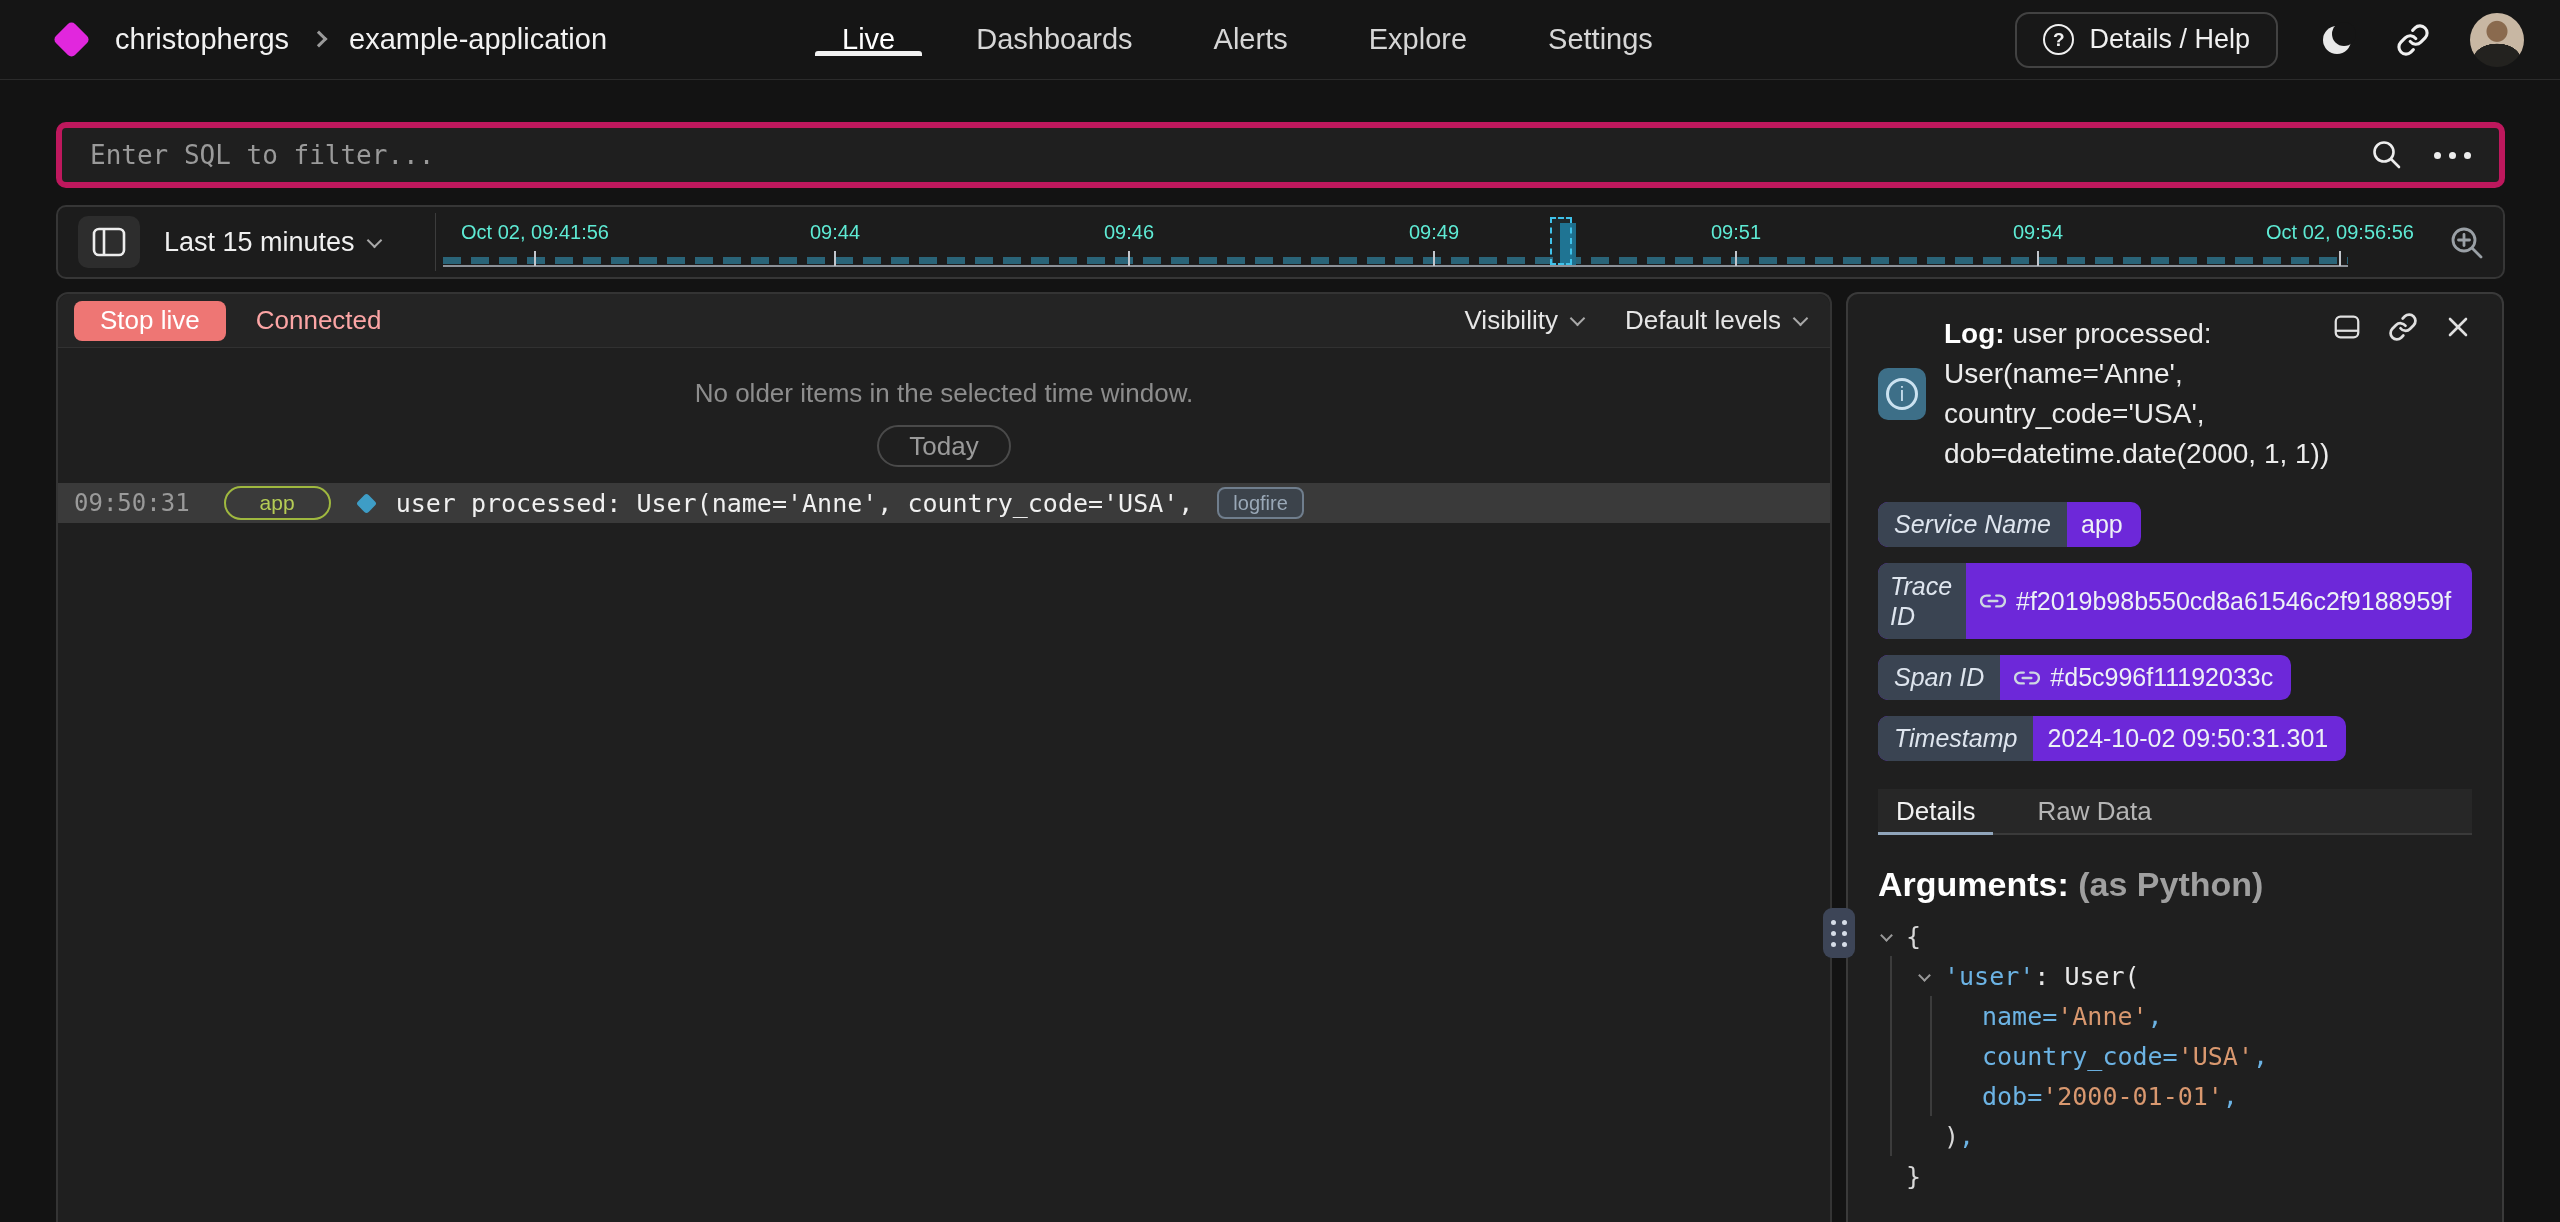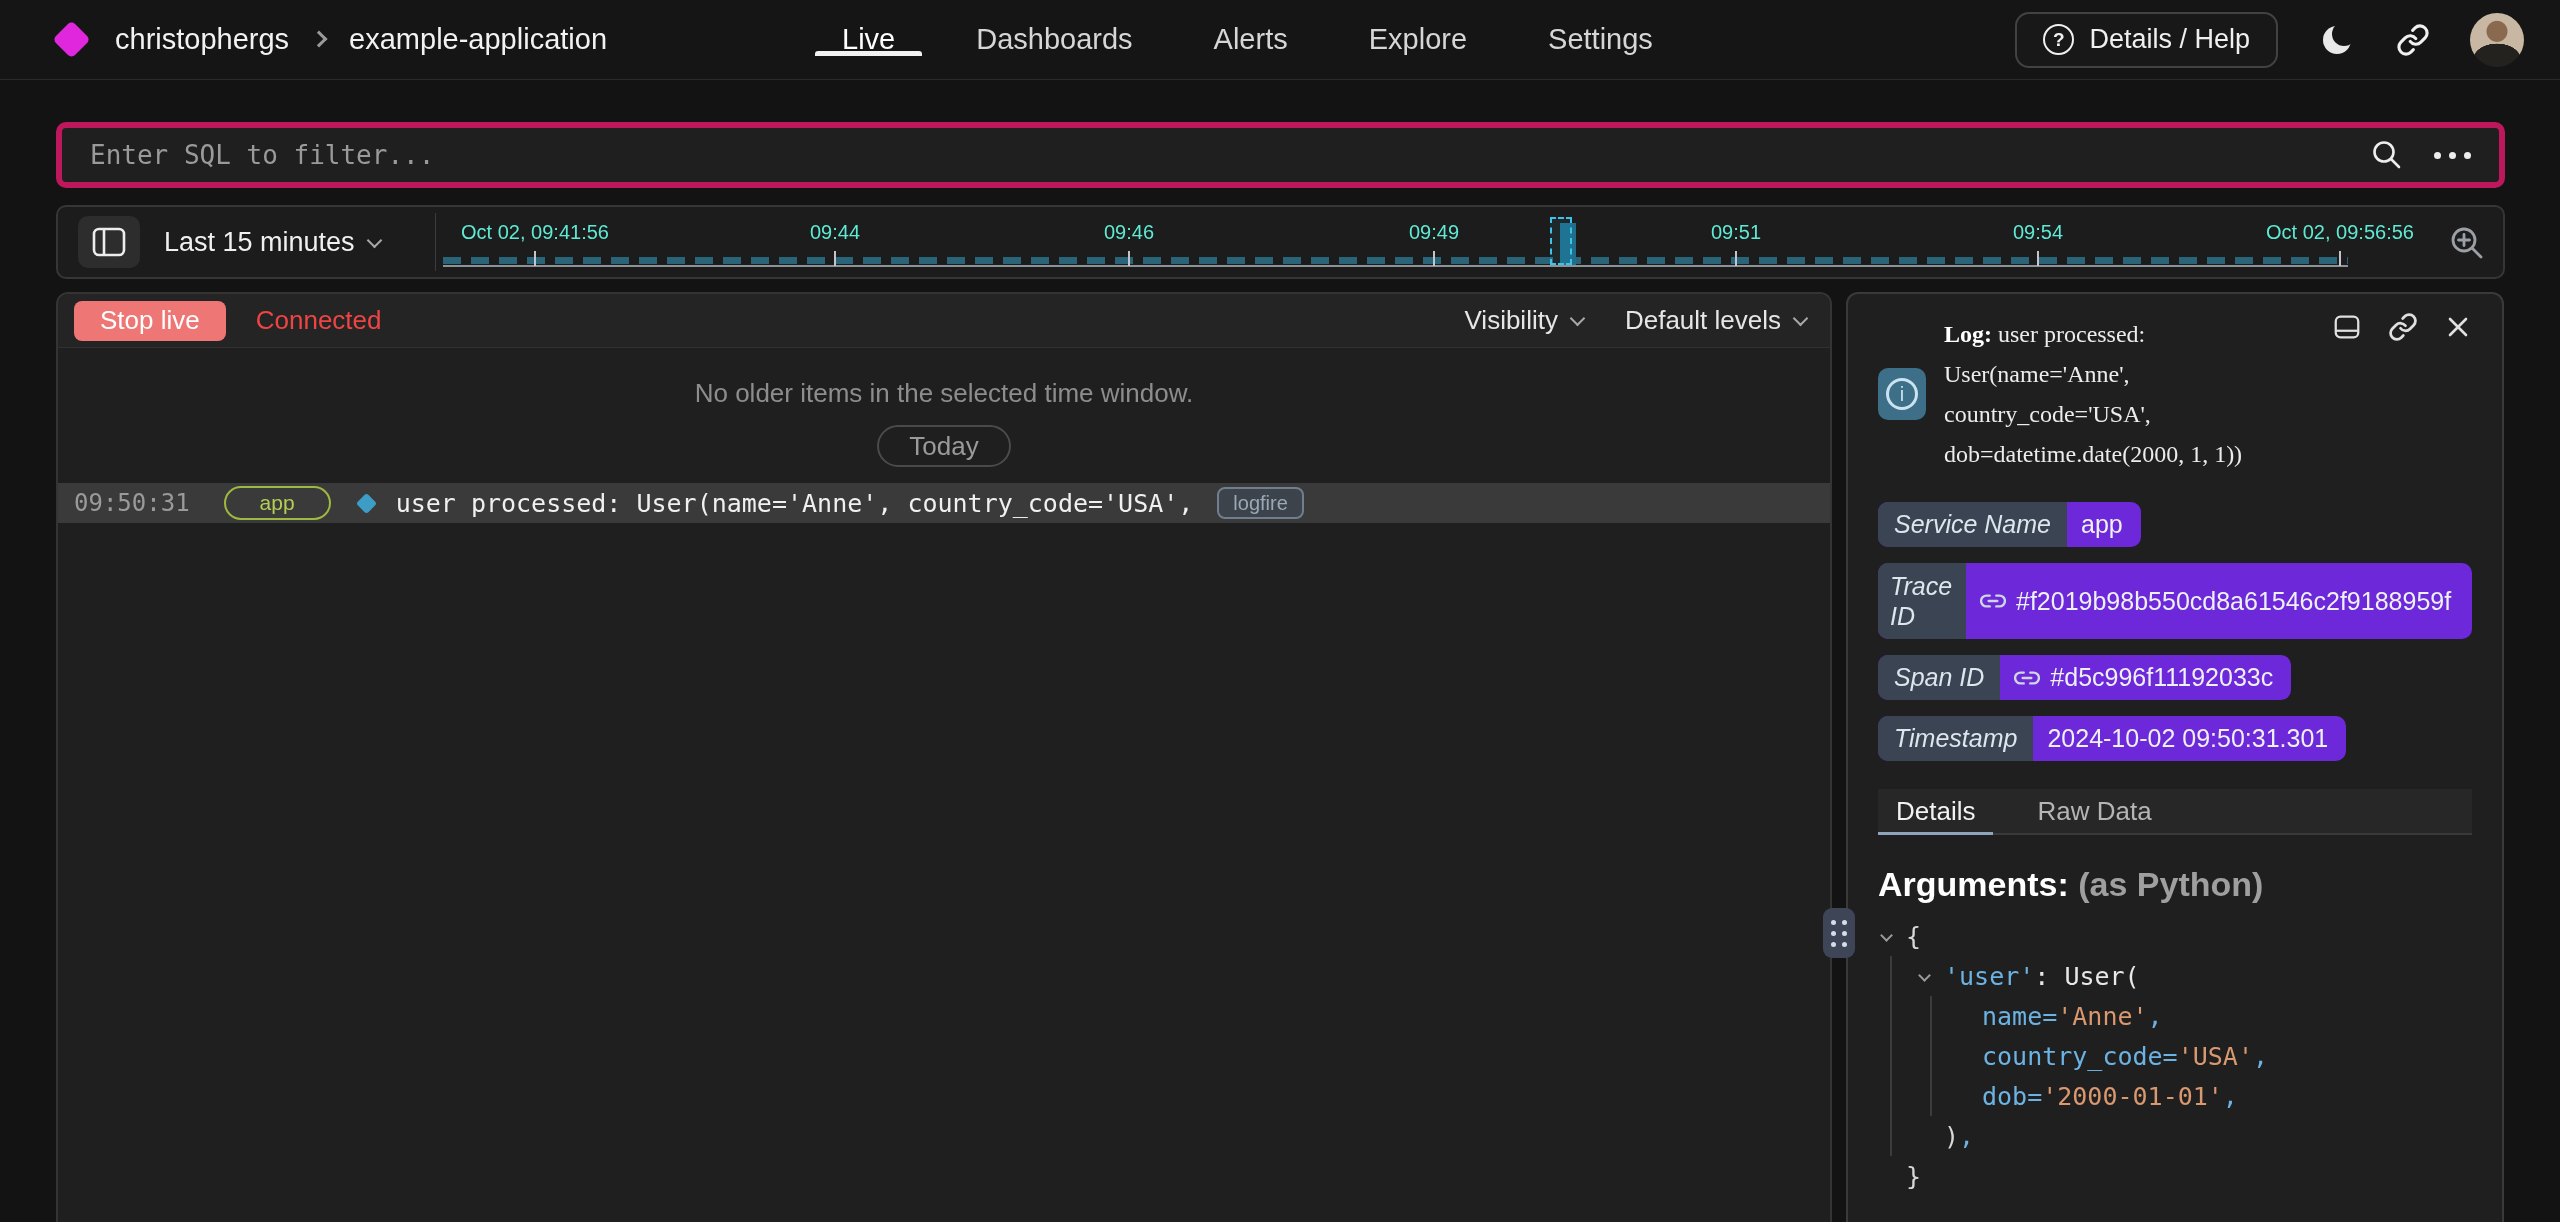--- a/index.html
+++ b/index.html
@@ -69,21 +69,21 @@
   .tl-zoom { position:absolute; right:16px; top:16px; cursor:pointer; }
 
   
   .main-panel { position:absolute; left:56px; top:292px; width:1776px; bottom:0; background:#1f1f1f;
                 border:2px solid #343434; border-bottom:none; border-radius:12px 12px 0 0; }
   .controls-row { height:54px; background:#242424; border-bottom:1px solid #313131; display:flex;
                   align-items:center; padding:0 16px; border-radius:12px 12px 0 0; }
   .stop-btn { height:40px; padding:0 26px; background:#EE7674; color:#ffffff; font-size:26px;
               border:none; border-radius:8px; display:flex; align-items:center; cursor:pointer;
               font-family:"Liberation Sans", sans-serif; }
-  .connected { margin-left:30px; font-size:26px; color:#ef4444; }
+  .connected { margin-left:30px; font-size:26px; color:#fca5a5; }
   .controls-right { margin-left:auto; display:flex; gap:42px; align-items:center; font-size:26px;
                     color:#e6e6e6; padding-right:8px; }
   .dropdown { display:flex; align-items:center; cursor:pointer; white-space:nowrap;text-align:right; }
   .empty-note { text-align:center; margin-top:30px; font-size:26px; color:#8d8d8d; }
   .today-pill { margin:16px auto 0; width:max-content; height:42px; padding:0 30px;
                 border:2px solid #4a4a4a; border-radius:22px; color:#9a9a9a; font-size:26px;
                 display:flex; align-items:center; cursor:pointer; background:transparent;
                 font-family:"Liberation Sans", sans-serif; }
   .log-row { margin-top:16px; height:40px; background:#3a3a3a; display:flex; align-items:center;
              padding:0 16px; cursor:pointer; }
@@ -106,21 +106,21 @@
 
   
   .detail-panel { position:absolute; left:1846px; top:292px; width:658px; bottom:0; background:#1f1f1f;
                   border:2px solid #3a3a3a; border-bottom:none; border-radius:12px 12px 0 0;
                   padding:20px 30px 0 30px; }
   .dp-header { display:flex; align-items:center; position:relative; }
   .dp-info-tile { width:48px; height:52px; background:#3D6F88; border-radius:10px; flex:none;
                   display:flex; align-items:center; justify-content:center; }
   .i-glyph { width:32px; height:32px; border:3px solid #CBE2F0; border-radius:50%; color:#CBE2F0;
              display:flex; align-items:center; justify-content:center; font-size:20px; font-style:normal; }
-  .dp-title { margin-left:18px; font-size:24px; line-height:40px; color:#ececec; max-width:390px;font-family:Liberation Serif, serif; }
+  .dp-title { margin-left:18px; font-size:28px; line-height:40px; color:#ececec; max-width:390px; }
   .dp-title .kind { font-weight:bold; color:#ffffff; }
   .dp-actions { position:absolute; top:-2px; right:0; display:flex; gap:26px; align-items:center; }
   .dp-fields { margin-top:28px; display:flex; flex-direction:column; gap:16px; align-items:flex-start; }
   .field { display:flex; background:#6d28d9; border-radius:10px; overflow:hidden; font-size:25px;
            cursor:pointer; }
   .field.full { align-self:stretch; }
   .field-label { background:#3A4452; color:#DEE5EE; font-style:italic; padding:8px 16px;
                  display:flex; align-items:center; white-space:nowrap; }
   .field-label.wrap { width:88px; white-space:normal; line-height:30px; padding:8px 12px; }
   .field-value { padding:8px 18px 8px 14px; color:#EDF1F6; display:flex; align-items:center; gap:10px;

